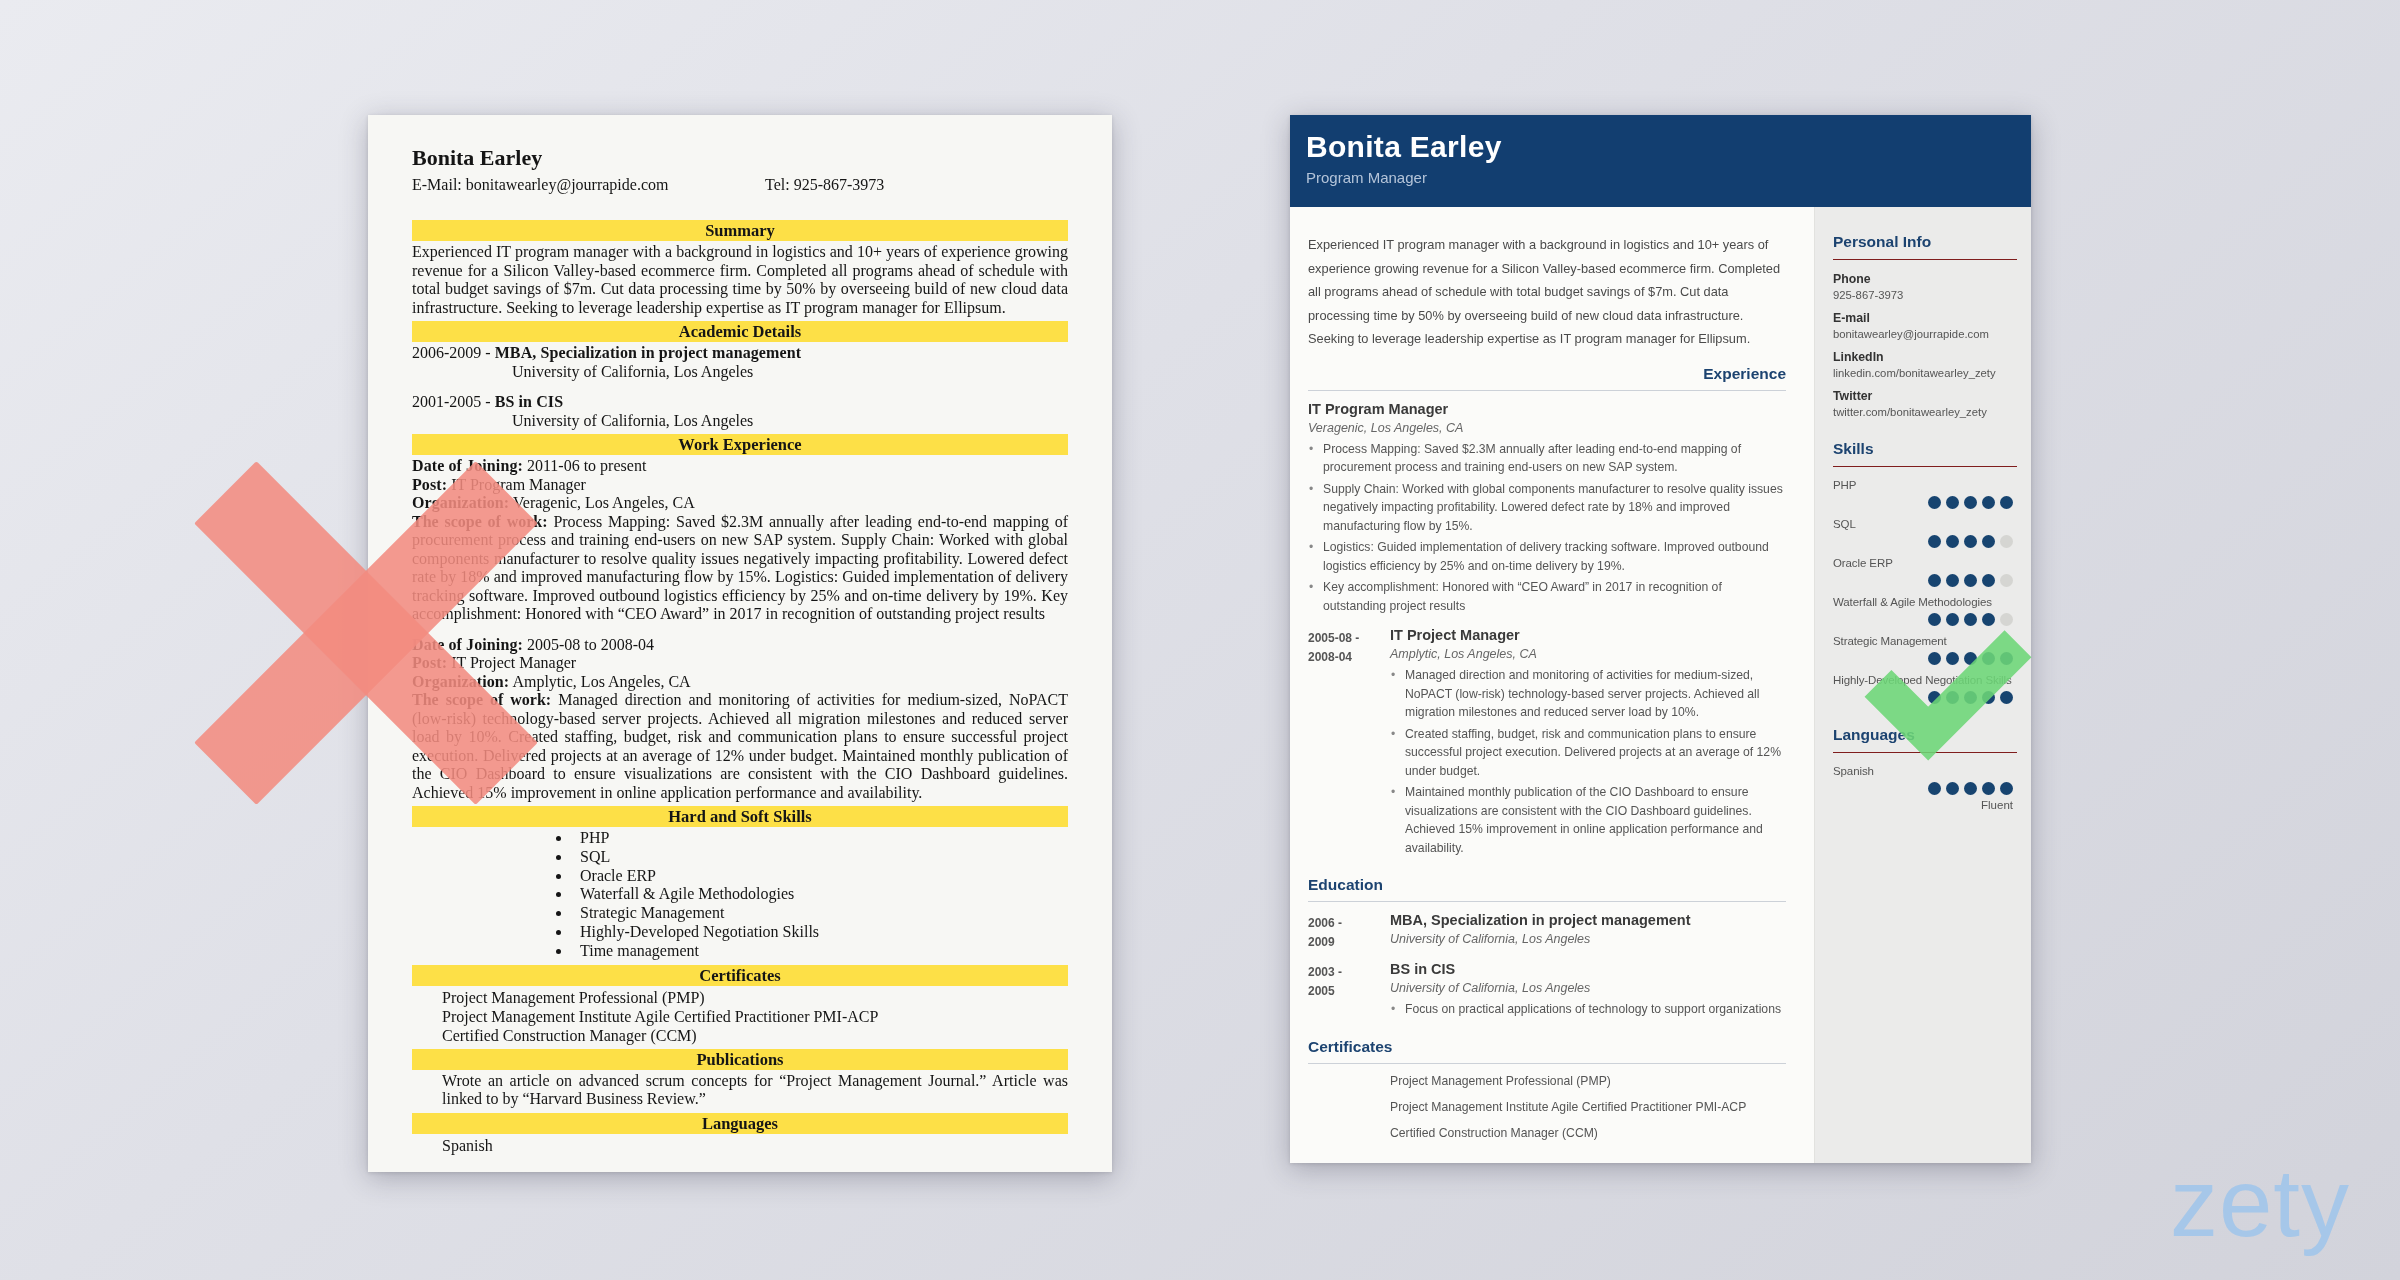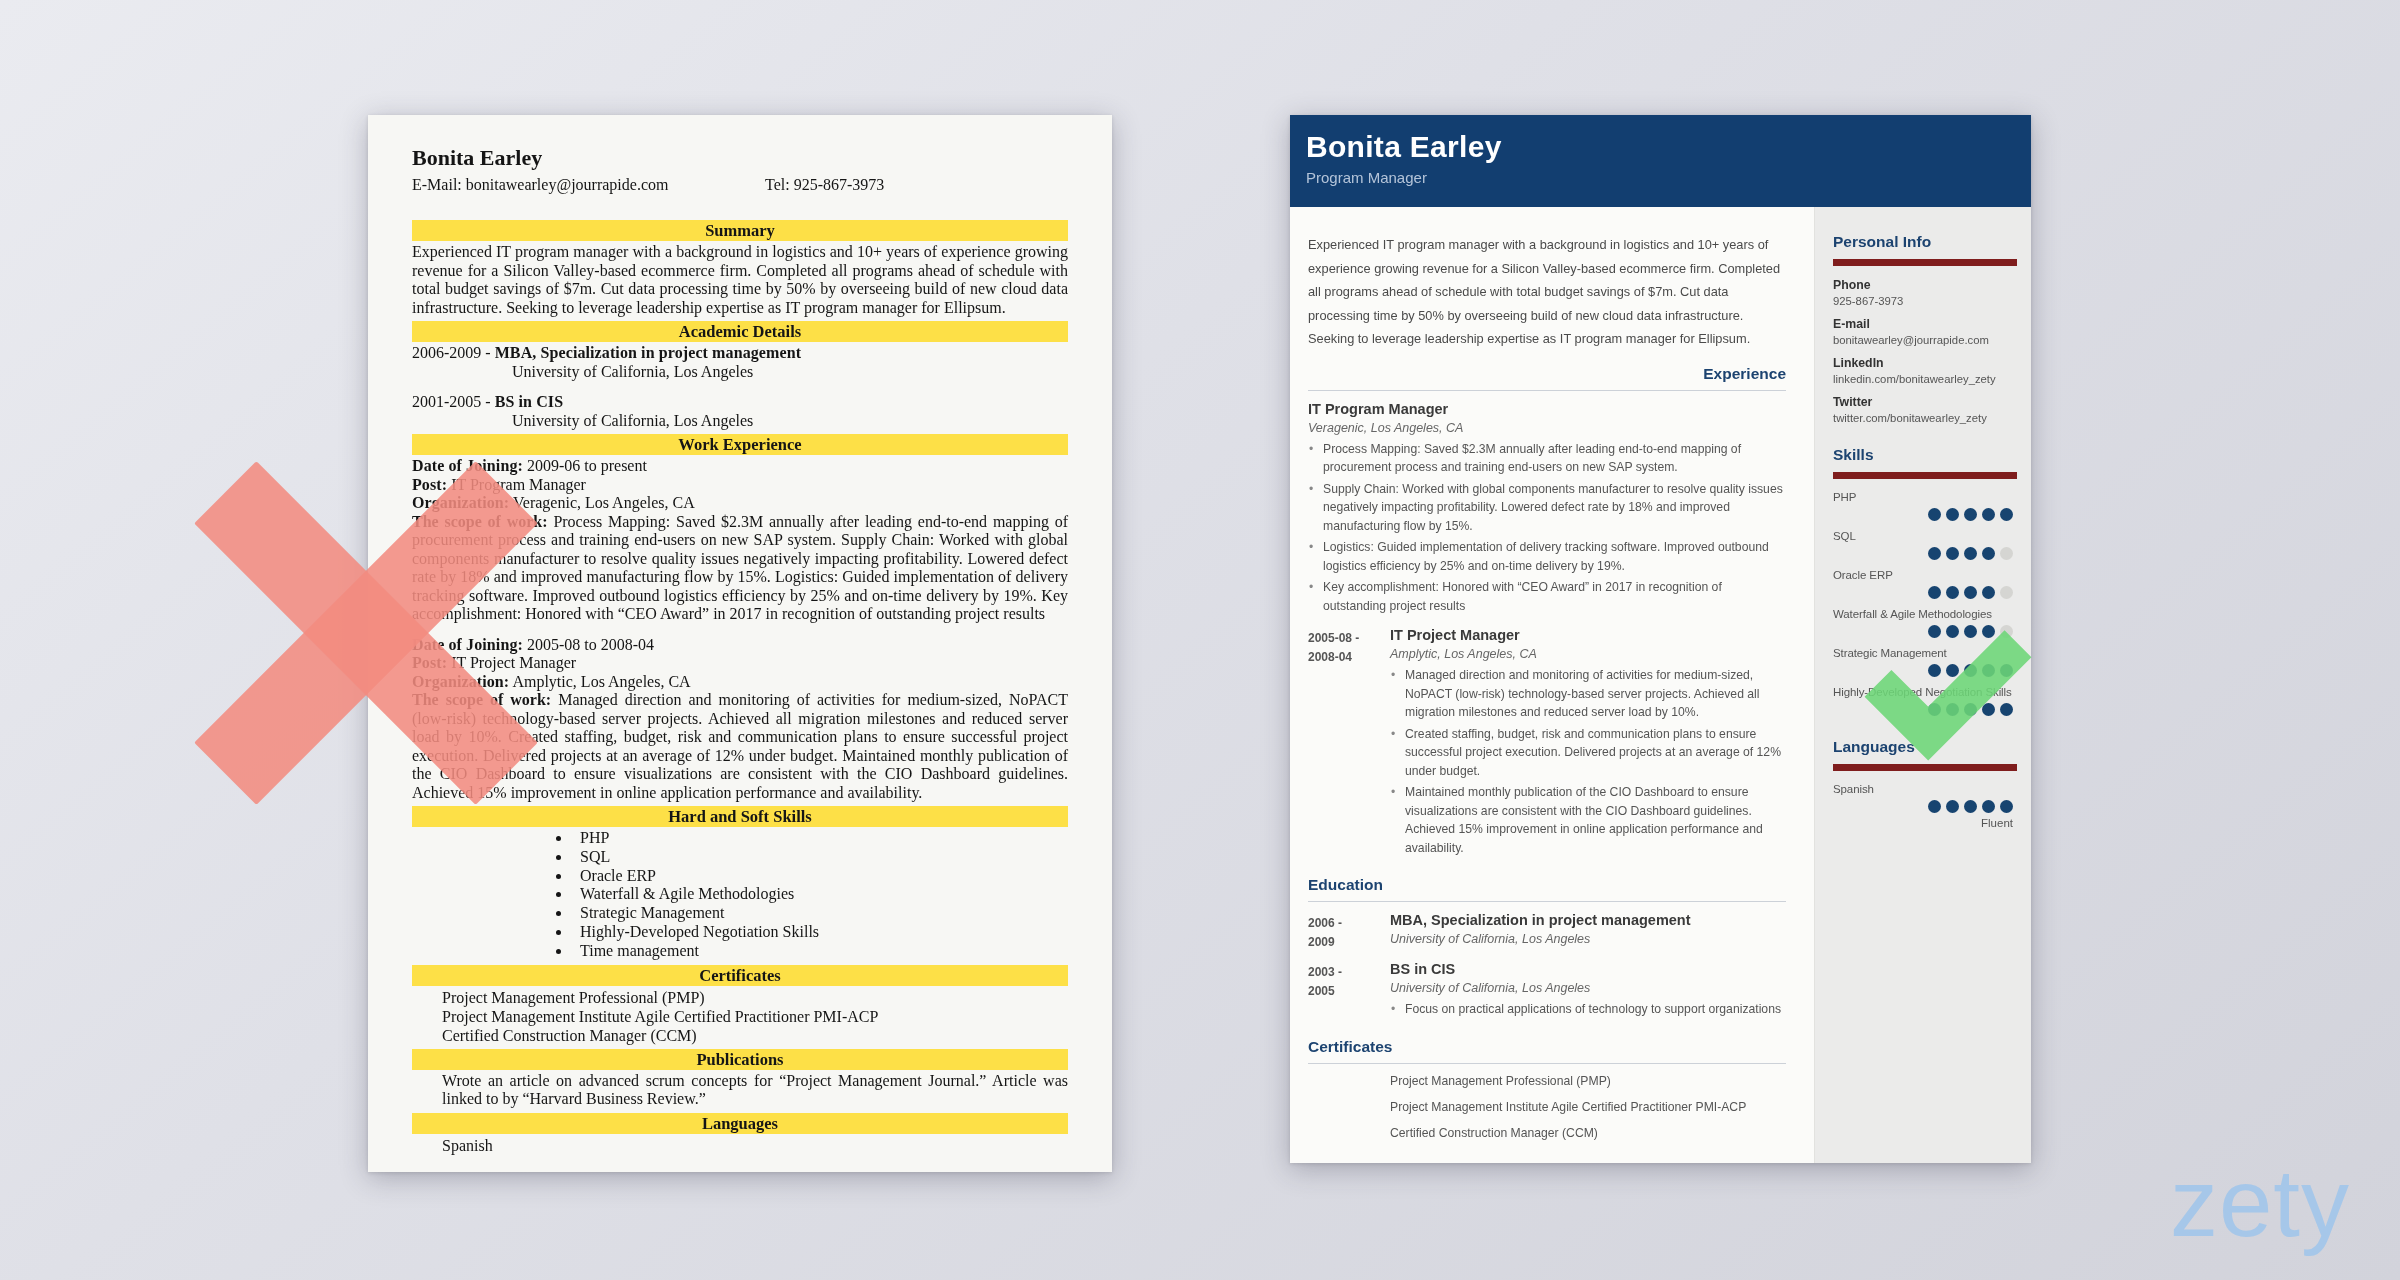--- a/index.html
+++ b/index.html
@@ -81,21 +81,21 @@
     position:relative; padding-left:15px; margin-bottom:3px;
     font-size:12.2px; color:#555; line-height:18.5px;
   }
   .g-bullets li::before { content:"•"; position:absolute; left:1px; color:#888; }
   .g-indent { margin-left:82px; }
   .g-cert { margin:0 0 12px; font-size:12.2px; color:#555; }
 
   
   .s-h {
     margin:0 0 12px; color:#1c4370; font-size:15.5px; font-weight:bold;
-    padding-bottom:8px; border-bottom:7px solid #7f1d1d;
+    padding-bottom:8px; border-bottom:1px solid #7f1d1d;
   }
   .s-h.later { margin-top:22px; }
   .s-field { margin-bottom:10px; }
   .s-label { font-size:12.3px; font-weight:bold; color:#333; margin-bottom:3px; }
   .s-value { font-size:11.3px; color:#555; white-space:nowrap; }
   .s-skill { margin-bottom:9px; }
   .s-skill-name { font-size:11.5px; color:#555; margin-bottom:5px; white-space:nowrap; letter-spacing:-.1px; }
   .dots { display:flex; gap:5px; justify-content:flex-end; padding-right:4px; }
   .dot { width:13px; height:13px; border-radius:50%; background:#d5d5d2; }
   .dot.filled { background:#174470; }
@@ -139,21 +139,21 @@
     <p class="b-school">University of California, Los Angeles</p>
     <p class="b-line b-gap">
       <span>2001-2005 -</span>
       <b>BS in CIS</b>
     </p>
     <p class="b-school">University of California, Los Angeles</p>
 
     <div class="band">Work Experience</div>
     <p class="b-line">
       <b>Date of Joining:</b>
-      <span>2009-06 to present</span>
+      <span>2011-06 to present</span>
     </p>
     <p class="b-line">
       <b>Post:</b>
       <span>IT Program Manager</span>
     </p>
     <p class="b-line">
       <b>Organization:</b>
       <span>Veragenic, Los Angeles, CA</span>
     </p>
     <p class="b-text">

